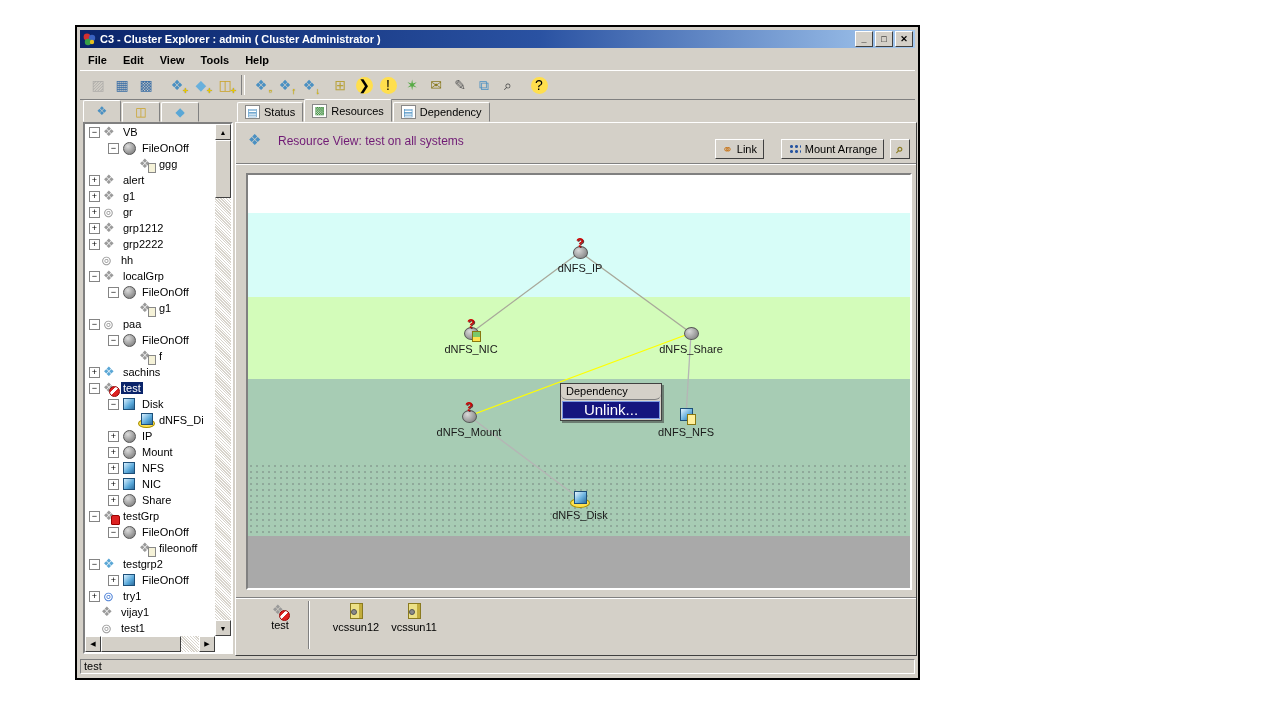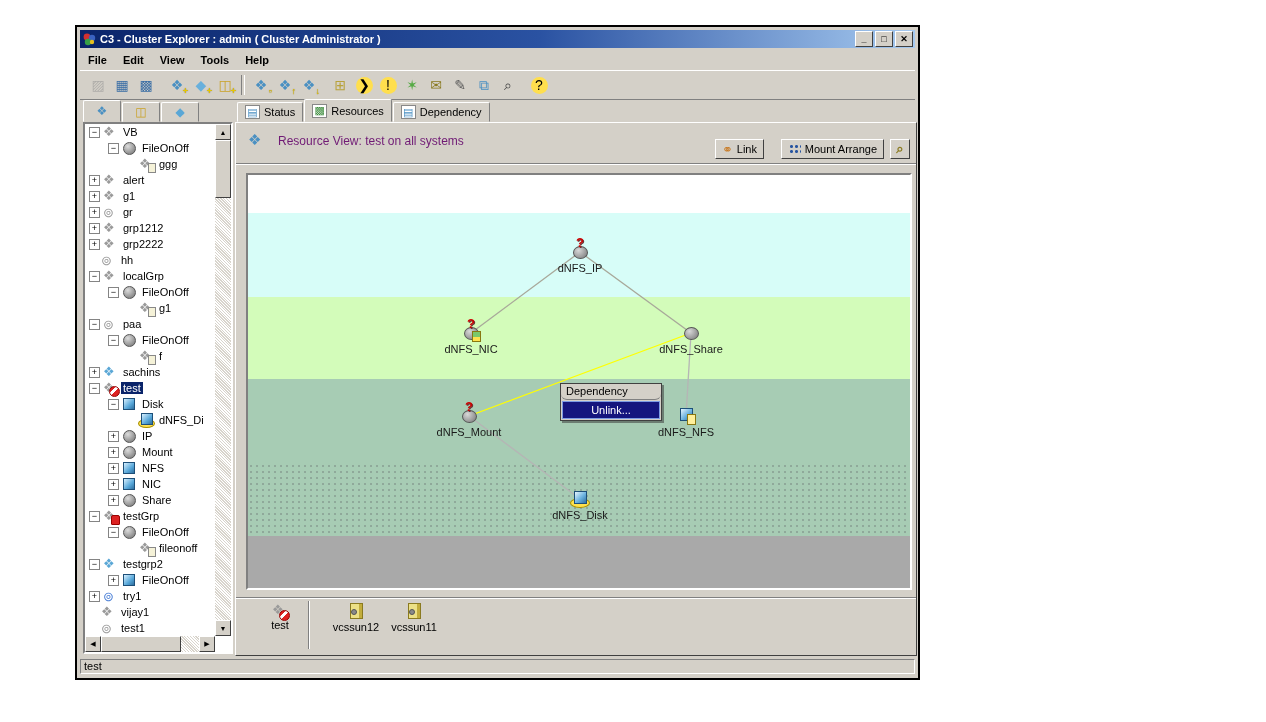--- a/index.html
+++ b/index.html
@@ -116,21 +116,21 @@
   .gpage.green{background:linear-gradient(180deg,#7ac86a 50%,#ffe14d 50%);}
   .gcub{position:absolute;left:4px;top:4px;width:11px;height:11px;border:1px solid #1d4f79;
     background:linear-gradient(135deg,#e8f6ff 0%,#6ab2e0 55%,#2f6e9e 100%);}
   .goval{position:absolute;left:0;bottom:-1px;width:18px;height:8px;background:#ffe14d;
     border:1px solid #a89000;border-radius:50%;}
   .glabel{font-size:11px;color:#1a1a1a;margin-top:2px;white-space:nowrap;}
   
   .ctx{position:absolute;width:100px;background:#d4d0c8;border:1px solid #404040;
     box-shadow:2px 2px 0 rgba(60,60,60,.55);z-index:10;}
   .ctx-h{height:15px;line-height:15px;font-size:11px;padding-left:5px;border-bottom:1px solid #808080;border-radius:6px;}
-  .ctx-i{height:16px;line-height:16px;font-size:11px;text-align:center;margin:1px;}
+  .ctx-i{height:16px;line-height:16px;font-size:15px;text-align:center;margin:1px;}
   .ctx-i.hi{background:#15157e;color:#fff;border:1px solid #7d9be4;}
   
   #strip-rule{position:absolute;left:0;top:474px;width:100%;height:0;
     border-top:1px solid #808080;border-bottom:1px solid #fff;}
   #bottom-strip{position:absolute;left:0;top:478px;width:100%;height:52px;}
   .strip-item{position:absolute;top:2px;width:56px;text-align:center;font-size:11px;}
   .strip-item .twrap{margin:0 auto;display:block;width:16px;height:16px;}
   .strip-sep{position:absolute;left:72px;top:0;height:48px;border-left:1px solid #808080;border-right:1px solid #fff;}
   .door{position:relative;display:inline-block;width:11px;height:14px;background:#ece086;
     border:1px solid #8a7a20;box-shadow:inset -3px 0 0 #c3ad3c;}

